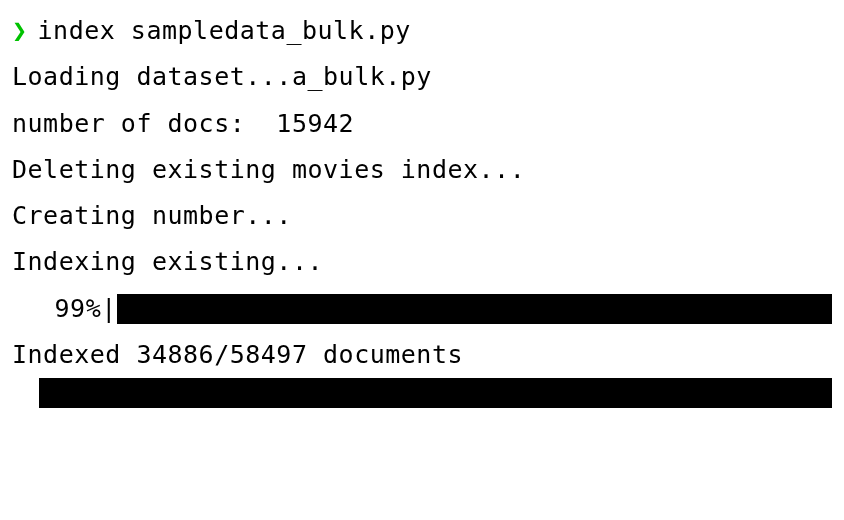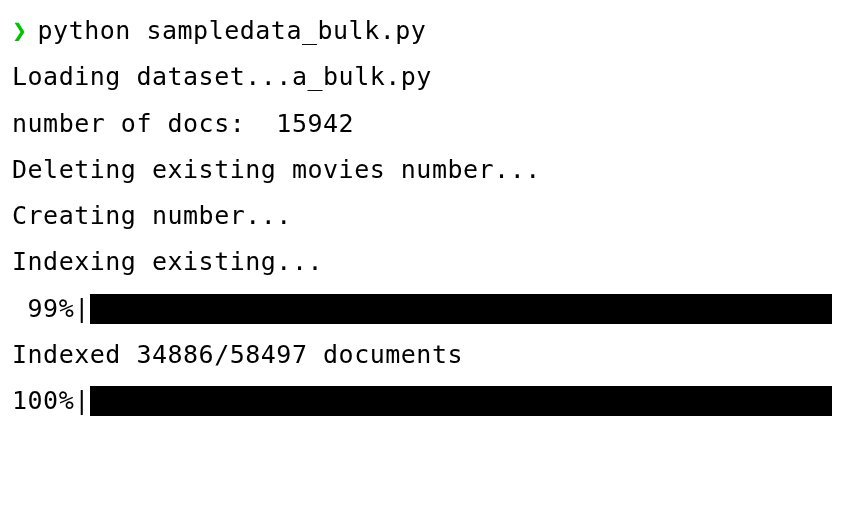--- a/index.html
+++ b/index.html
@@ -28,48 +28,48 @@
     }
     .prompt-symbol {
       color: #00c200;
       font-weight: bold;
       margin-right: 0.4em;
     }
     .progress-line {
       display: flex;
       align-items: center;
       white-space: pre;
+      margin-left: 27px;
     }
     .progress-percent {
       flex: 0 0 auto;
     }
     .progress-bar {
       flex: 1 1 auto;
       height: 30px;
       background: #000000;
       margin-left: 0;
     }
   </style>
 </head>
 <body>
 
 <div class="prompt-line">
   <span class="prompt-symbol">❯</span>
-  <span>python sampledata_bulk.py</span>
+  <span>index sampledata_bulk.py</span>
 </div>
 
 <div class="line">Loading dataset...a_bulk.py</div>
 <div class="line">number of docs:  15942</div>
-<div class="line">Deleting existing movies number...</div>
+<div class="line">Deleting existing movies index...</div>
 <div class="line">Creating number...</div>
 <div class="line">Indexing existing...</div>
 
 <div class="progress-line">
   <span class="progress-percent"> 99%|</span>
   <span class="progress-bar"></span>
 </div>
 
 <div class="line">Indexed 34886/58497 documents</div>
 
 <div class="progress-line">
-  <span class="progress-percent">100%|</span>
   <span class="progress-bar"></span>
 </div>
 
 </body></html>

